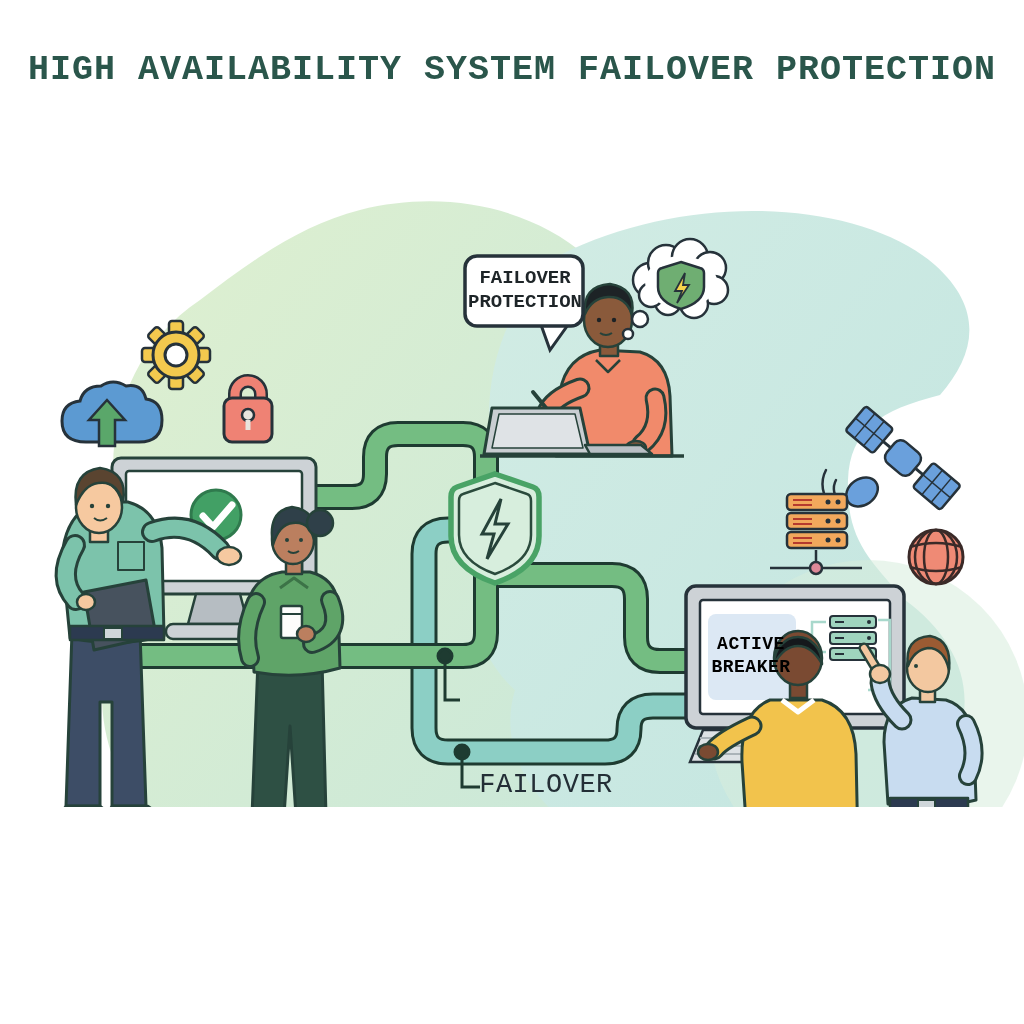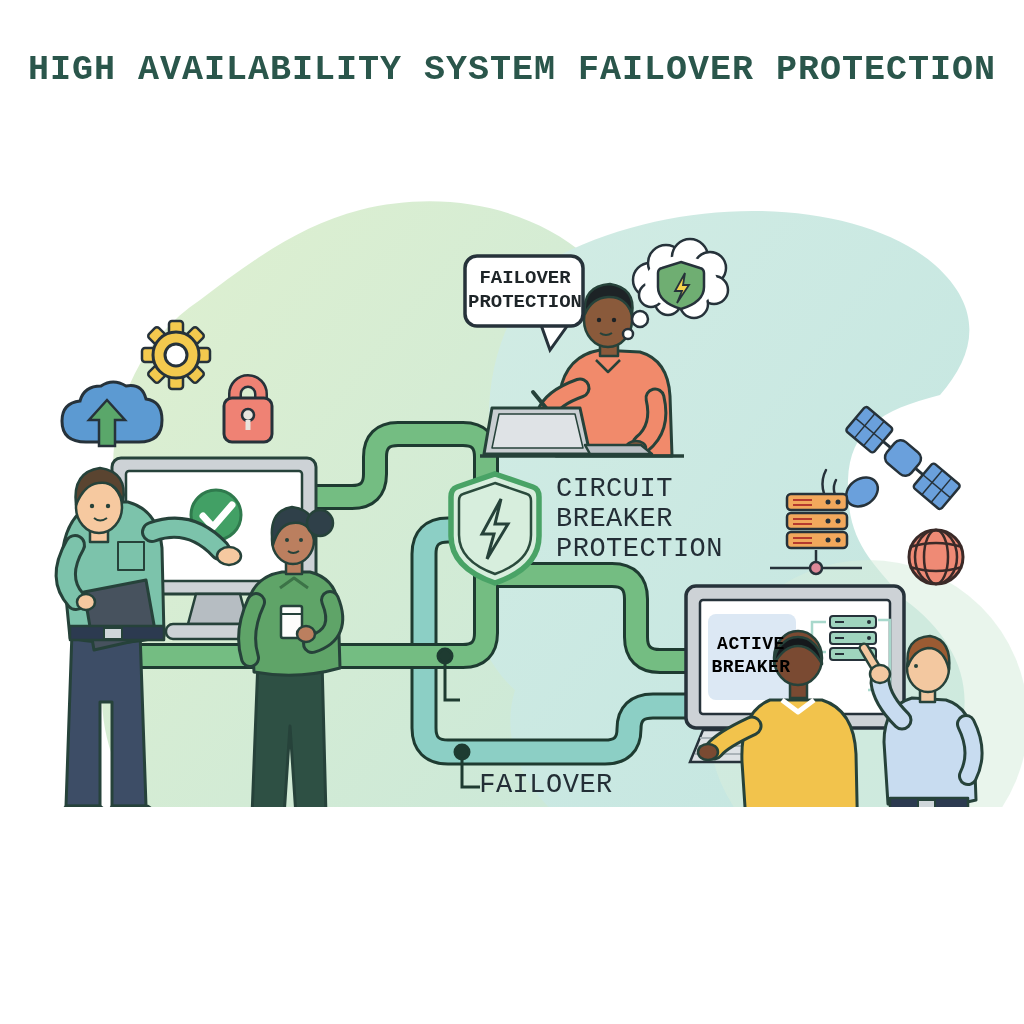--- a/index.html
+++ b/index.html
@@ -350,25 +350,20 @@
     </g>
   </svg>
 
   <div class="label title">HIGH AVAILABILITY SYSTEM FAILOVER PROTECTION</div>
 
   <div class="label bubble-text">
     <div>FAILOVER</div>
     <div>PROTECTION</div>
   </div>
 
-  <div class="label shield-label">
-    <div>CIRCUIT</div>
-    <div>BREAKER</div>
-    <div>PROTECTION</div>
-  </div>
 
 
 
   <div class="label failover-label">
     <div>FAILOVER</div>
   </div>
 
   <div class="label backup-text">
     <div>ACTIVE</div>
     <div>BREAKER</div>

